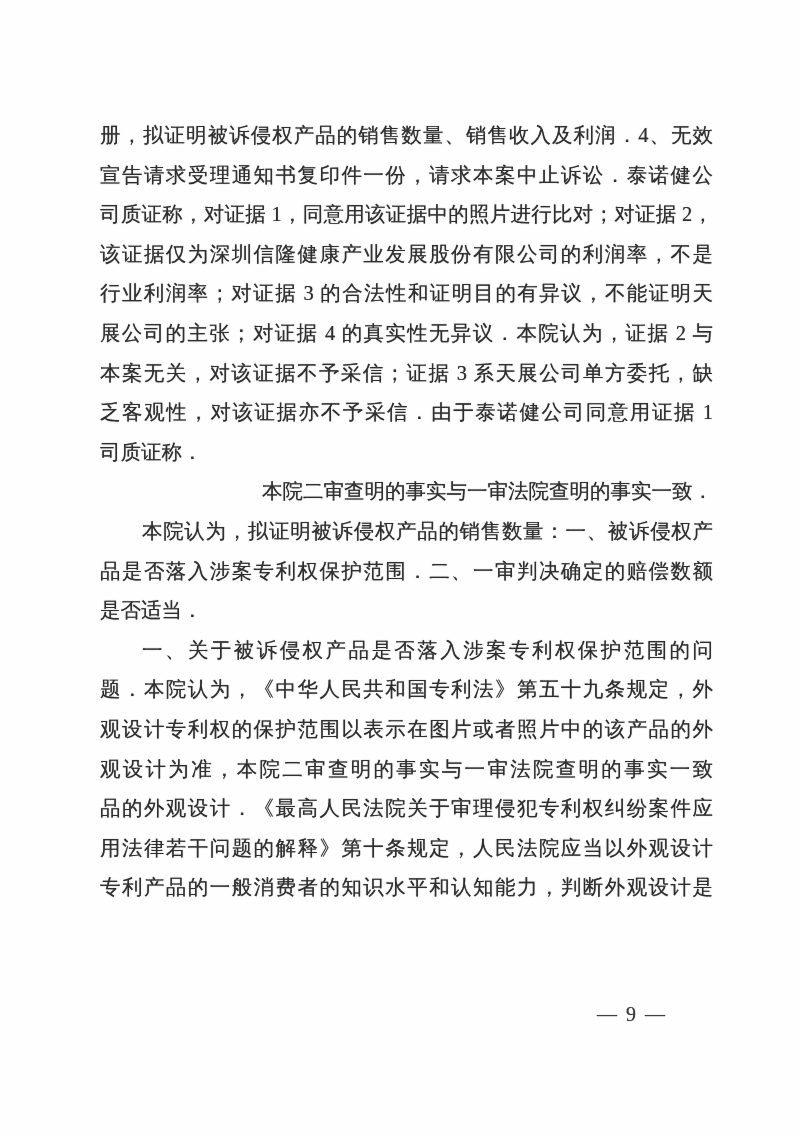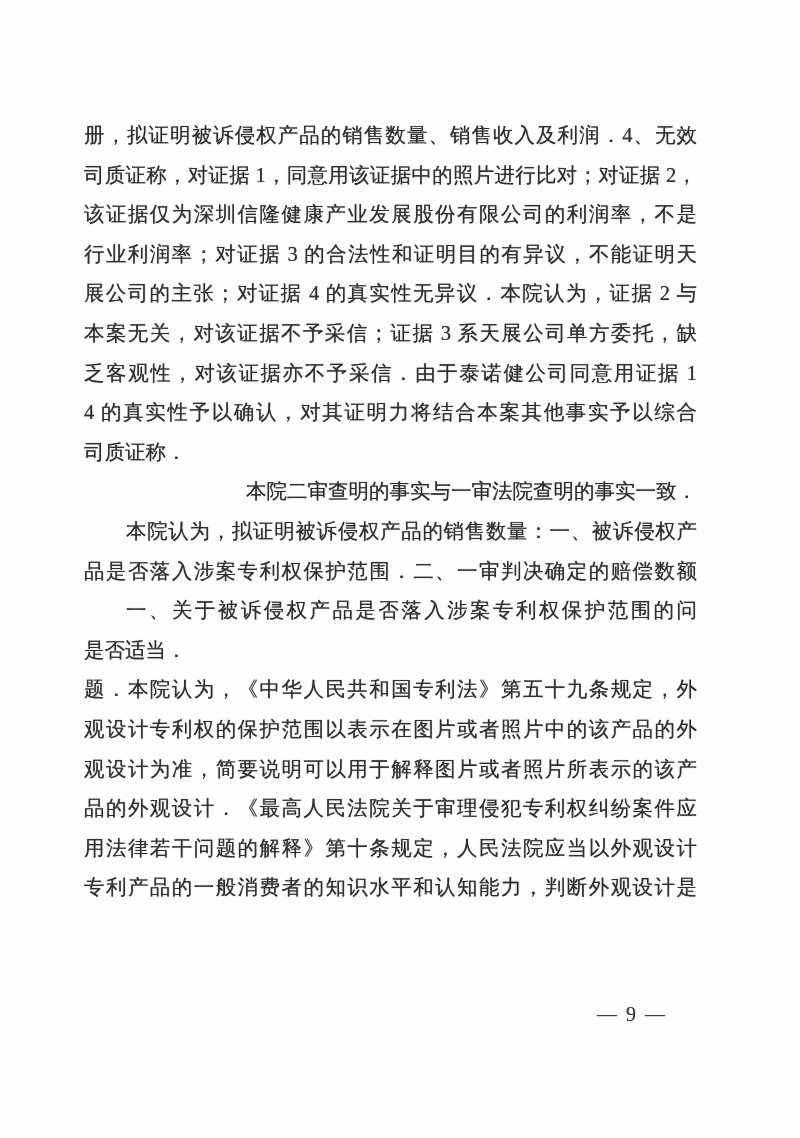--- a/index.html
+++ b/index.html
@@ -10,21 +10,21 @@
   .page {
     position: relative;
     width: 800px;
     height: 1138px;
     background: #fefefe;
     overflow: hidden;
     font-family: "Liberation Serif", "DejaVu Serif", serif;
   }
   .text-block {
     position: absolute;
-    left: 84px;
+    left: 100px;
     top: 116px;
     width: 613px;
   }
   .line {
     height: 39.6px;
     line-height: 39.6px;
     font-size: 20.5px;
     font-weight: 500;
     color: #2f2f2f;
     text-shadow: 0 0 0.9px rgba(45,45,45,0.75);
@@ -51,35 +51,35 @@
     text-shadow: 0 0 0.8px rgba(55,55,55,0.7);
     white-space: nowrap;
   }
 </style>
 </head>
 <body>
 
 <div class="page">
   <div class="text-block">
     <div class="line fill">册，拟证明被诉侵权产品的销售数量、销售收入及利润．4、无效</div>
+    <div class="line fill">宣告请求受理通知书复印件一份，请求本案中止诉讼．泰诺健公</div>
     <div class="line fill">司质证称，对证据 1，同意用该证据中的照片进行比对；对证据 2，</div>
     <div class="line fill">该证据仅为深圳信隆健康产业发展股份有限公司的利润率，不是</div>
     <div class="line fill">行业利润率；对证据 3 的合法性和证明目的有异议，不能证明天</div>
     <div class="line fill">展公司的主张；对证据 4 的真实性无异议．本院认为，证据 2 与</div>
     <div class="line fill">本案无关，对该证据不予采信；证据 3 系天展公司单方委托，缺</div>
     <div class="line fill">乏客观性，对该证据亦不予采信．由于泰诺健公司同意用证据 1</div>
-    <div class="line fill">4 的真实性予以确认，对其证明力将结合本案其他事实予以综合</div>
     <div class="line">司质证称．</div>
     <div class="line indent">本院二审查明的事实与一审法院查明的事实一致．</div>
     <div class="line indent fill">本院认为，拟证明被诉侵权产品的销售数量：一、被诉侵权产</div>
     <div class="line fill">品是否落入涉案专利权保护范围．二、一审判决确定的赔偿数额</div>
+    <div class="line">是否适当．</div>
     <div class="line indent fill">一、关于被诉侵权产品是否落入涉案专利权保护范围的问</div>
-    <div class="line">是否适当．</div>
     <div class="line fill">题．本院认为，《中华人民共和国专利法》第五十九条规定，外</div>
     <div class="line fill">观设计专利权的保护范围以表示在图片或者照片中的该产品的外</div>
-    <div class="line fill">观设计为准，简要说明可以用于解释图片或者照片所表示的该产</div>
+    <div class="line fill">观设计为准，本院二审查明的事实与一审法院查明的事实一致</div>
     <div class="line fill">品的外观设计．《最高人民法院关于审理侵犯专利权纠纷案件应</div>
     <div class="line fill">用法律若干问题的解释》第十条规定，人民法院应当以外观设计</div>
     <div class="line fill">专利产品的一般消费者的知识水平和认知能力，判断外观设计是</div>
   </div>
 
   <div class="footer">— 9 —</div>
 </div>
 
 </body></html>

